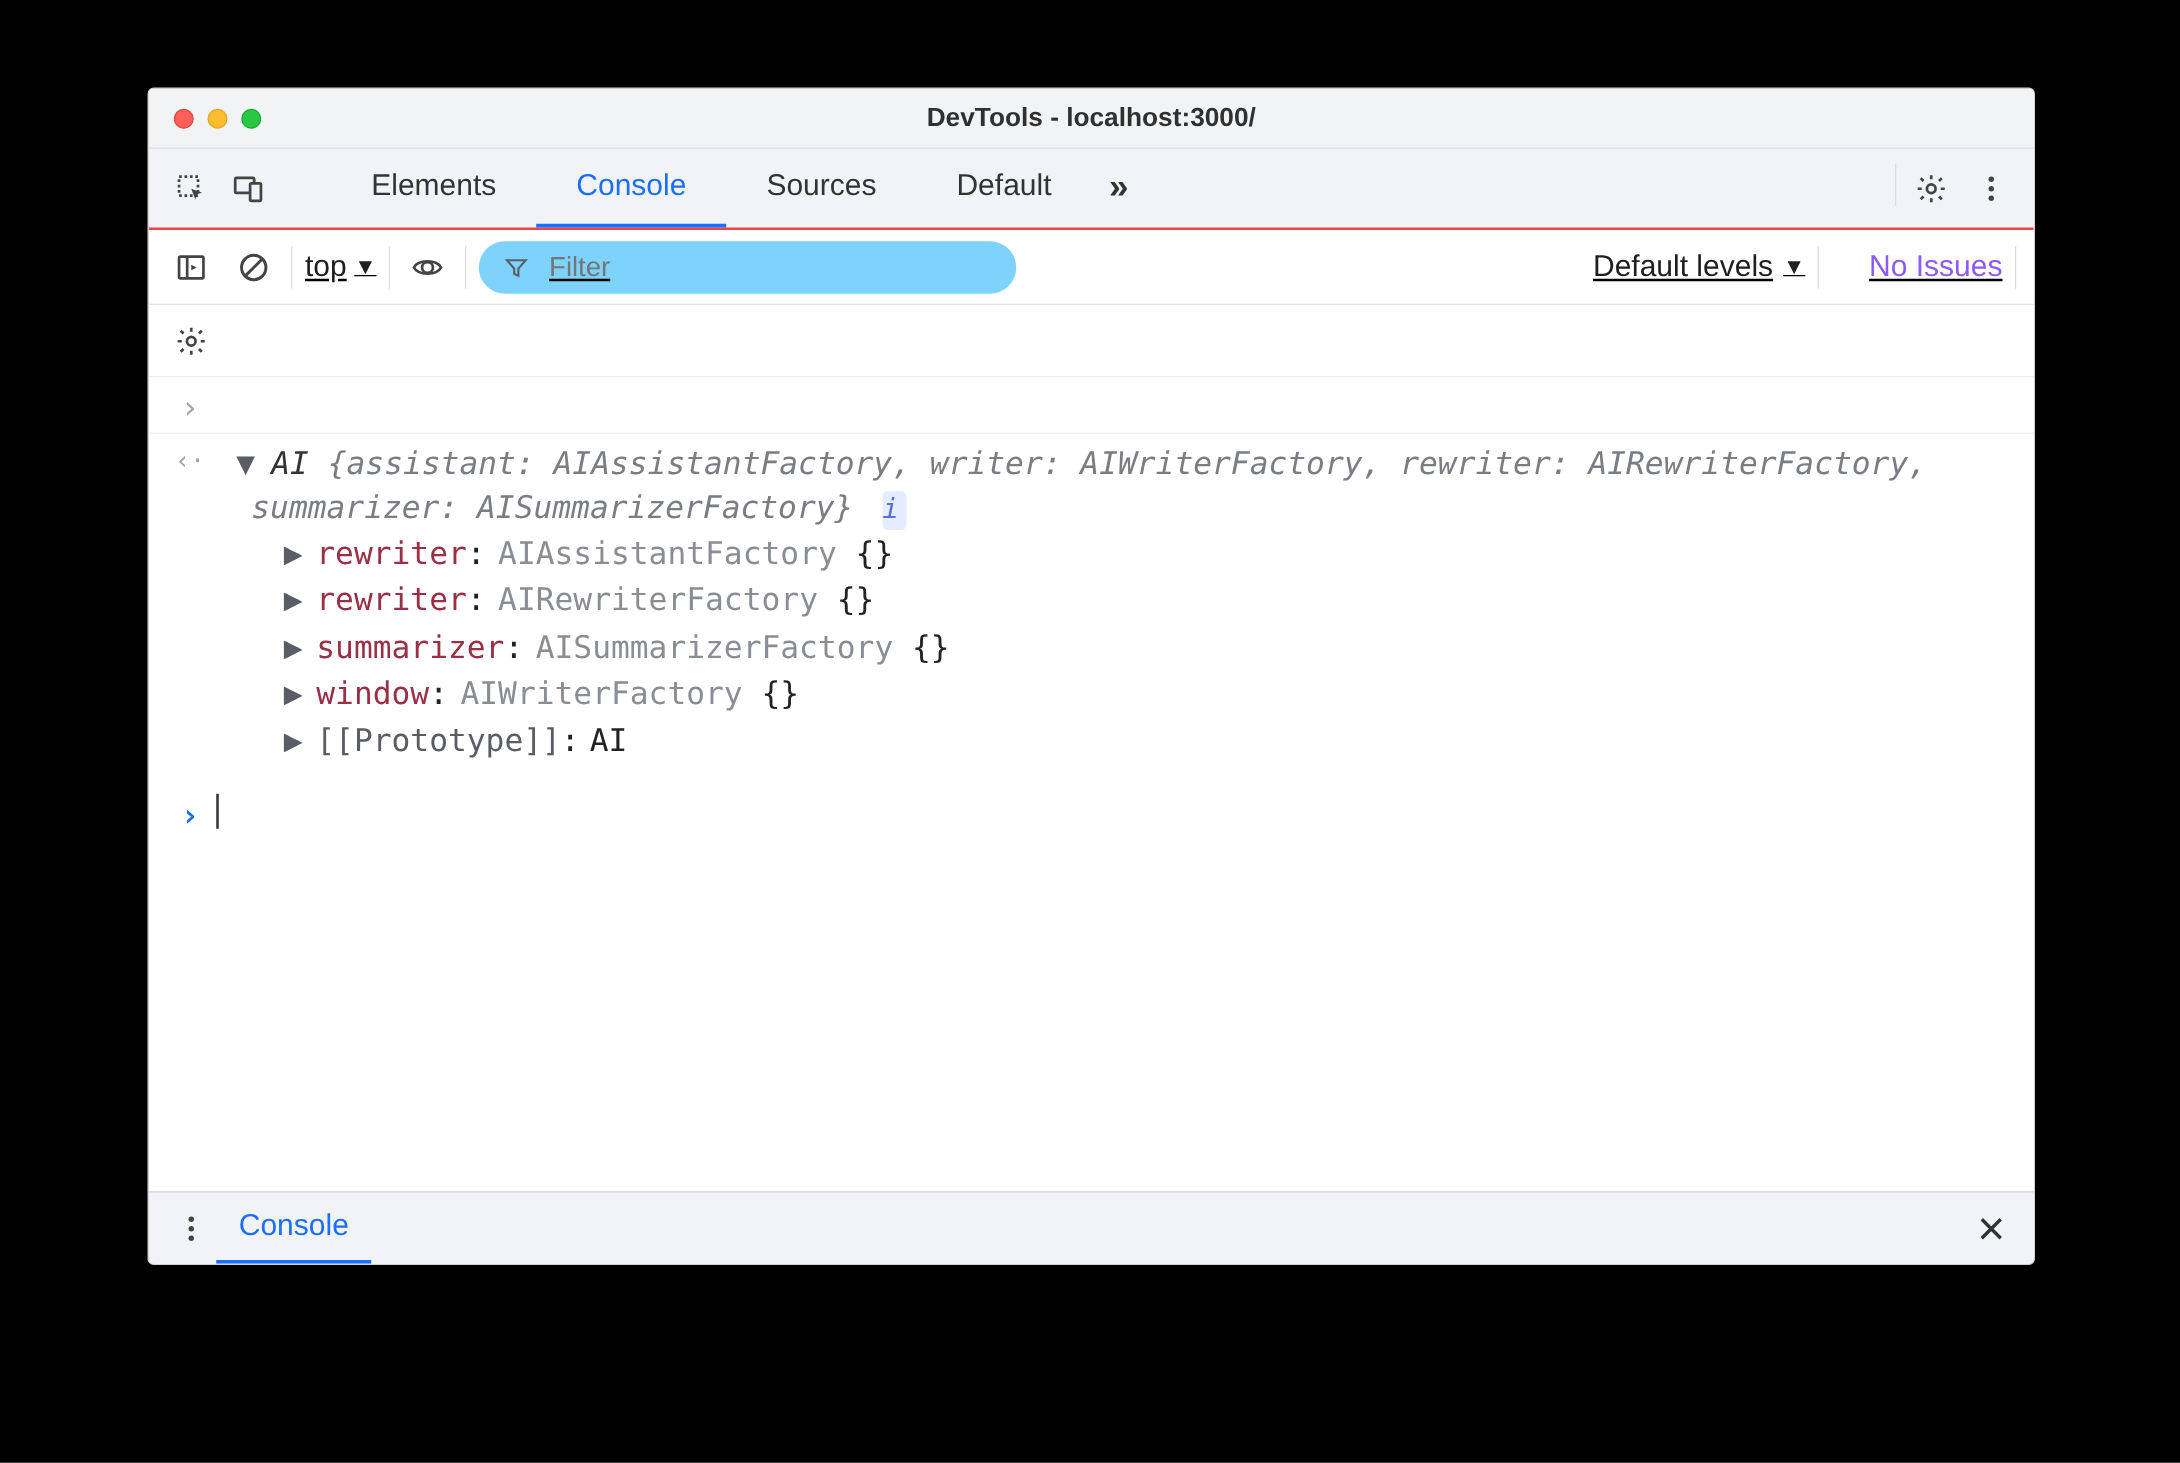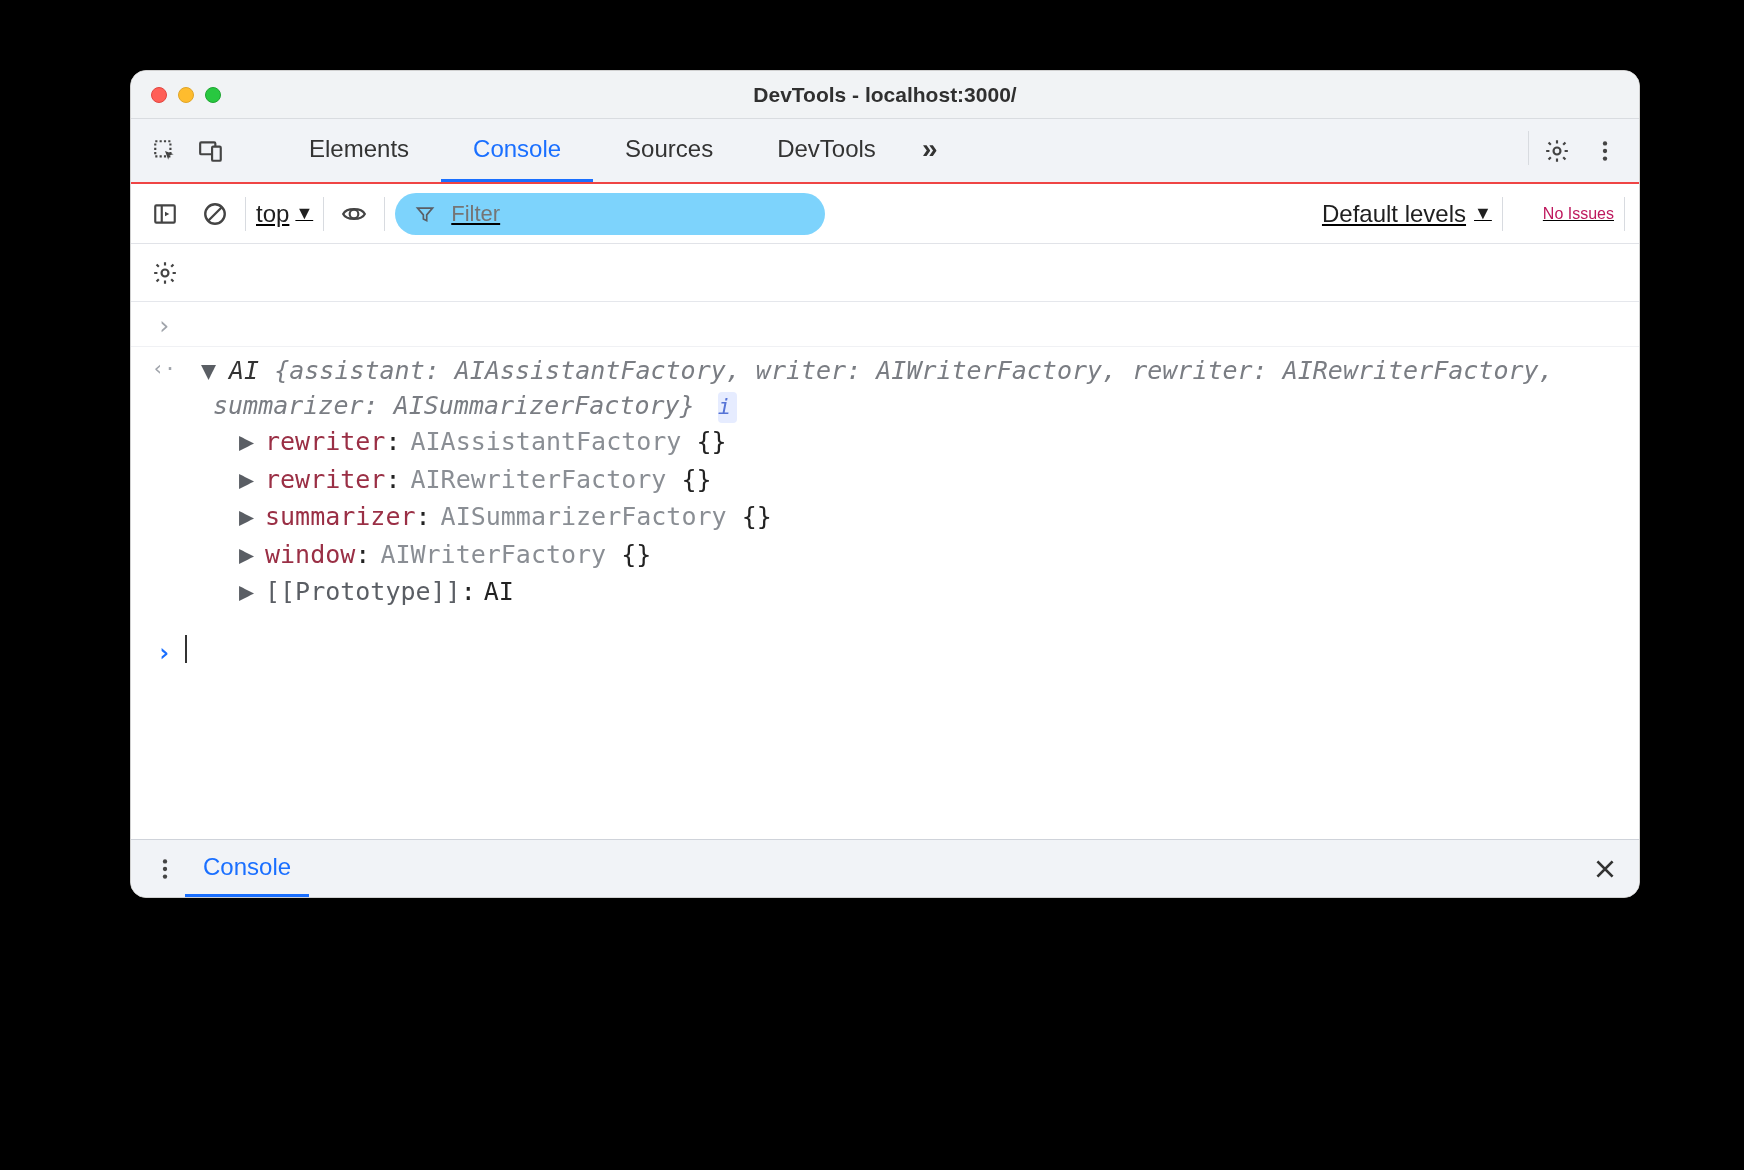--- a/index.html
+++ b/index.html
@@ -1,27 +1,26 @@
 <!DOCTYPE html>
 <html><head>
 <meta charset="utf-8">
 <style>
   * { box-sizing: border-box; }
   html, body { margin: 0; padding: 0; width: 1744px; height: 1170px; background: #000; font-family: -apple-system, BlinkMacSystemFont, "Segoe UI", Helvetica, Arial, sans-serif; }
   .window {
     position: absolute;
     left: 118px; top: 70px;
-    width: 1510px; height: 828px;
+    width: 1510px; height: 942px;
     background: #ffffff;
-    border-radius: 16px;
+    border-radius: 5px;
     box-shadow: 0 30px 60px rgba(0,0,0,0.5);
     overflow: hidden;
     display: flex; flex-direction: column;
     border: 1px solid #d0d0d0;
-    margin-left: 12px;
   }
   .titlebar {
     height: 48px;
     background: #f1f3f5;
     border-bottom: 1px solid #d9dce0;
     display: flex; align-items: center; position: relative;
     flex-shrink: 0;
   }
   .traffic { display: flex; gap: 11px; position: absolute; left: 20px; }
   .dot { width: 16px; height: 16px; border-radius: 50%; }
@@ -54,21 +53,21 @@
     background:#fff;
     text-decoration:underline;
   }
   .context-sel { font-size: 24px; color:#202020; display:flex; align-items:center; gap:6px; cursor:pointer; }
   .context-sel .caret { font-size: 18px; }
   .filter-box {
     background:#7dd3fc; border-radius: 22px; height:42px; display:flex; align-items:center; padding:0 20px; gap:14px; width:430px;
   }
   .filter-input { border:none; background:transparent; font-size:22px; color:#4b5260; outline:none; width:100%; }
   .levels { font-size:24px; color:#202020; display:flex; align-items:center; gap:8px; margin-left:auto; cursor:pointer; }
-  .noissues { font-size:16px; color:#be185d; margin-left:30px; }
+  .noissues { font-size:24px; color:#8b5cf6; margin-left:30px; }
   .vdiv { width:1px; height:34px; background:#d8dbe0; }
 
   .toolbar3 {
     height: 58px; display:flex; align-items:center; padding:0 14px; border-bottom:1px solid #e5e7ec;
     background:#fff; flex-shrink:0;
   }
 
   .console-body {
     flex: 1 1 auto; overflow:auto; background:#fff;
     font-family: ui-monospace, SFMono-Regular, Menlo, Consolas, monospace;
@@ -137,21 +136,21 @@
       <div class="tab">
           <span>Elements</span>
         </div>
       <div class="tab active">
           <span>Console</span>
         </div>
       <div class="tab">
           <span>Sources</span>
         </div>
       <div class="tab">
-          <span>DevTools</span>
+          <span>Default</span>
         </div>
       <div class="tab" style="font-weight:bold; font-size:28px; padding:0 14px;">»</div>
     </div>
     <div class="right-icons">
       <div class="vdiv"></div>
       <div class="icon-btn">
         <svg viewBox="0 0 24 24" fill="none" stroke="currentColor" stroke-width="2">
           <circle cx="12" cy="12" r="3.2"></circle>
           <path d="M12 2v3M12 19v3M4.2 4.2l2.1 2.1M17.7 17.7l2.1 2.1M2 12h3M19 12h3M4.2 19.8l2.1-2.1M17.7 6.3l2.1-2.1"></path>
         </svg>

